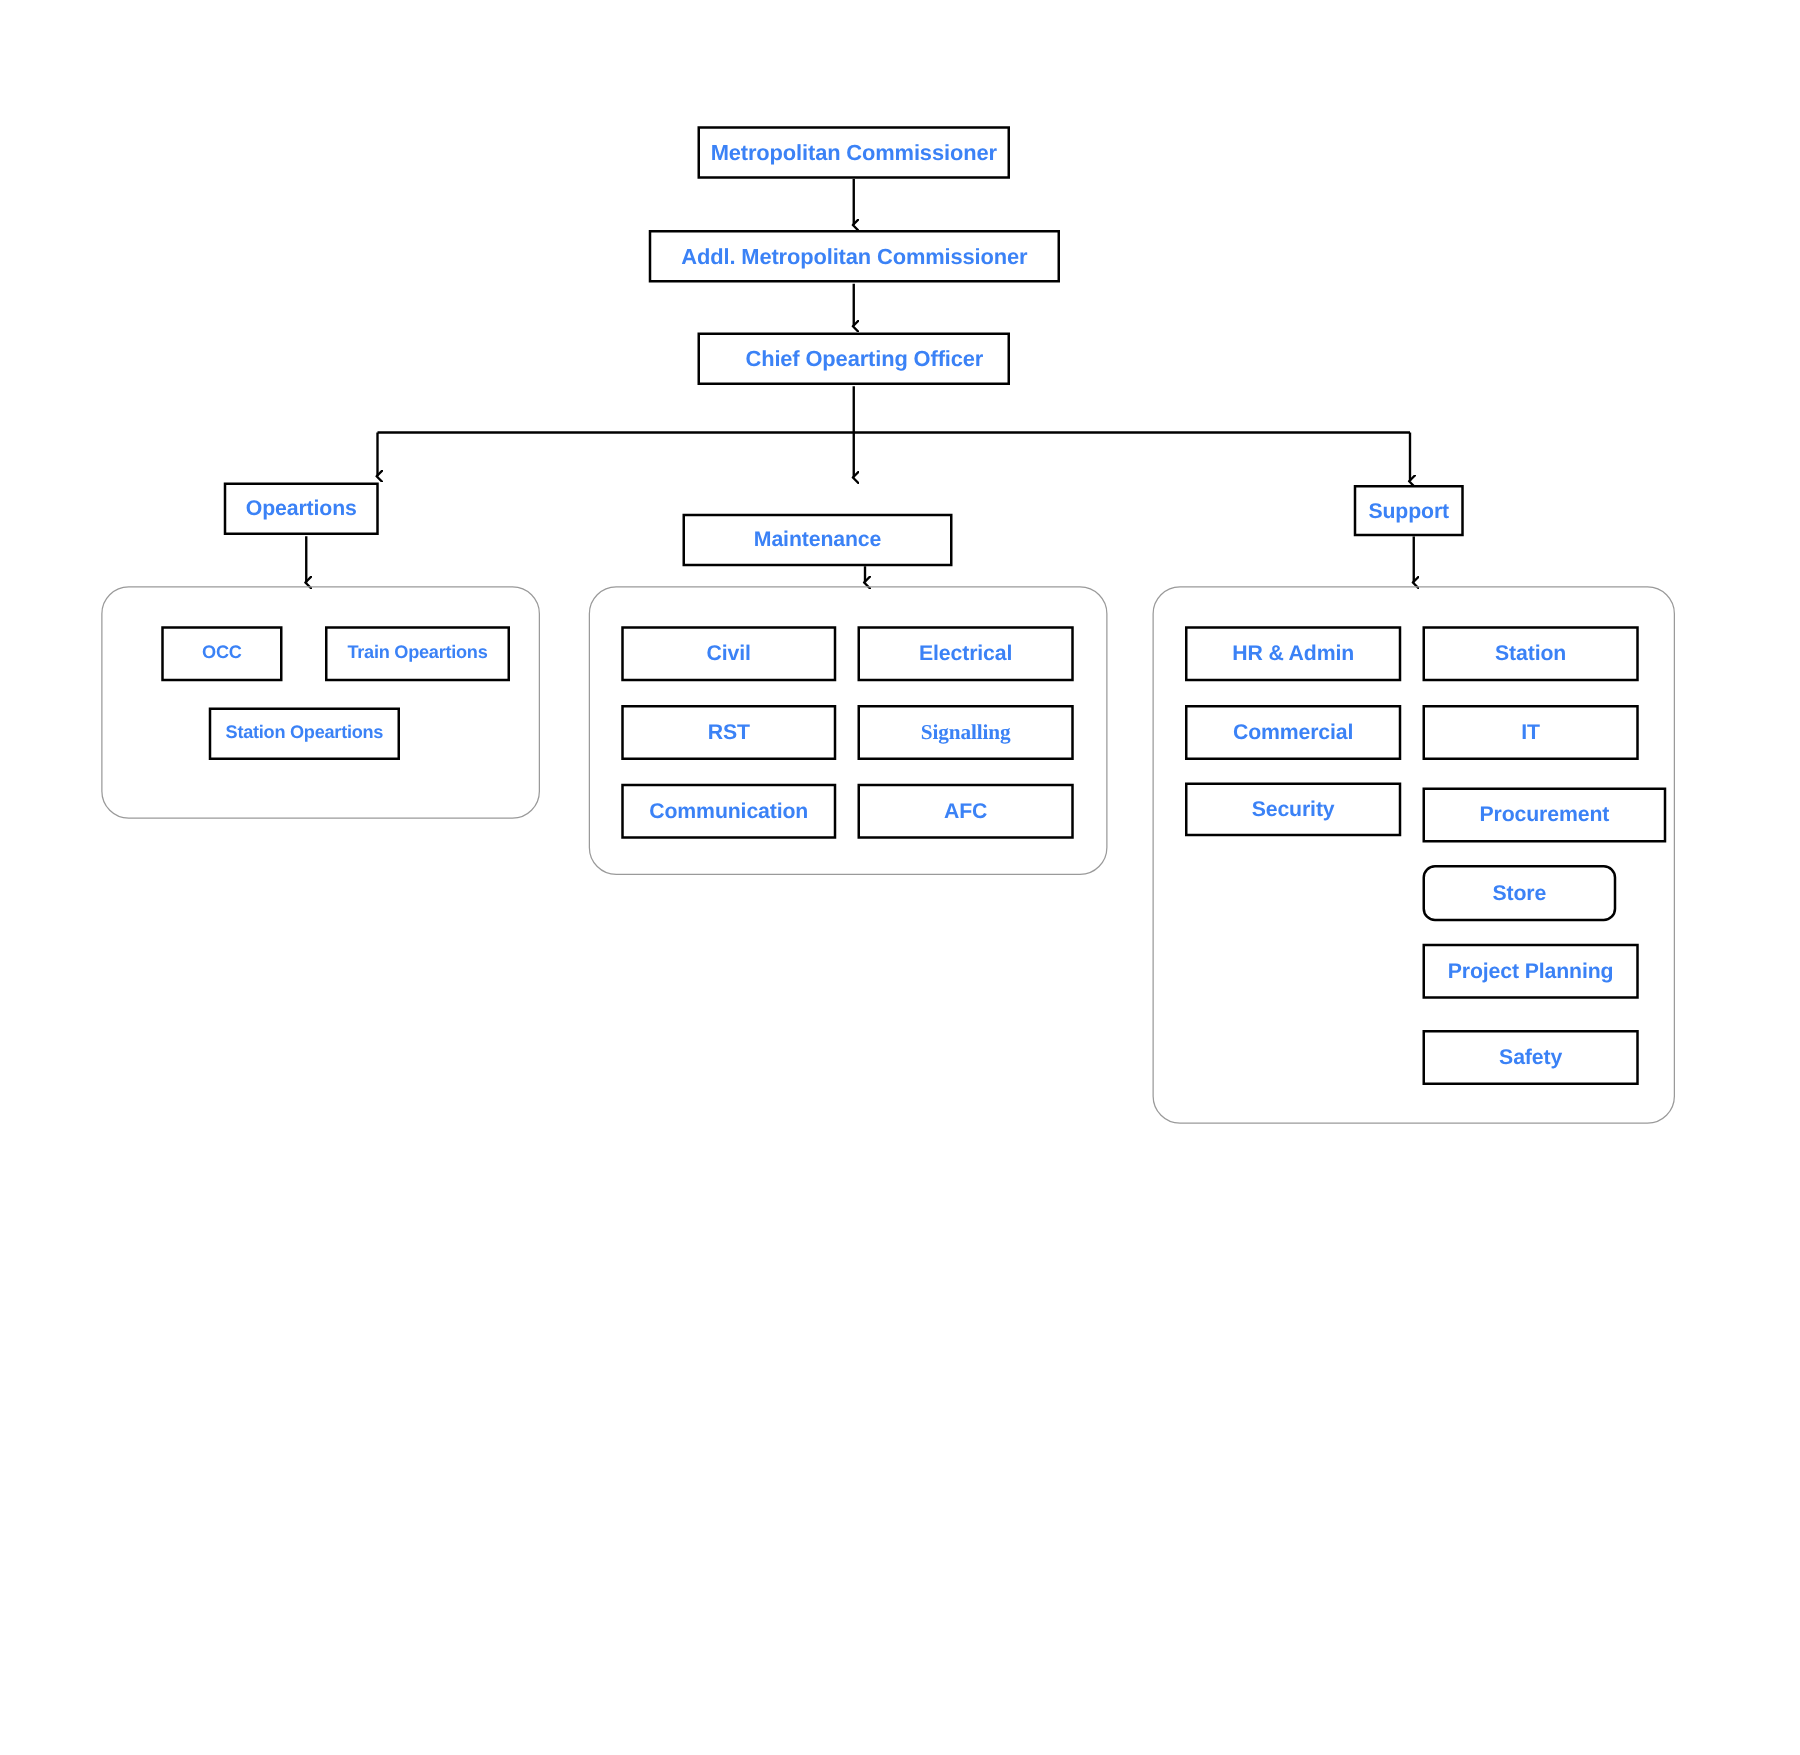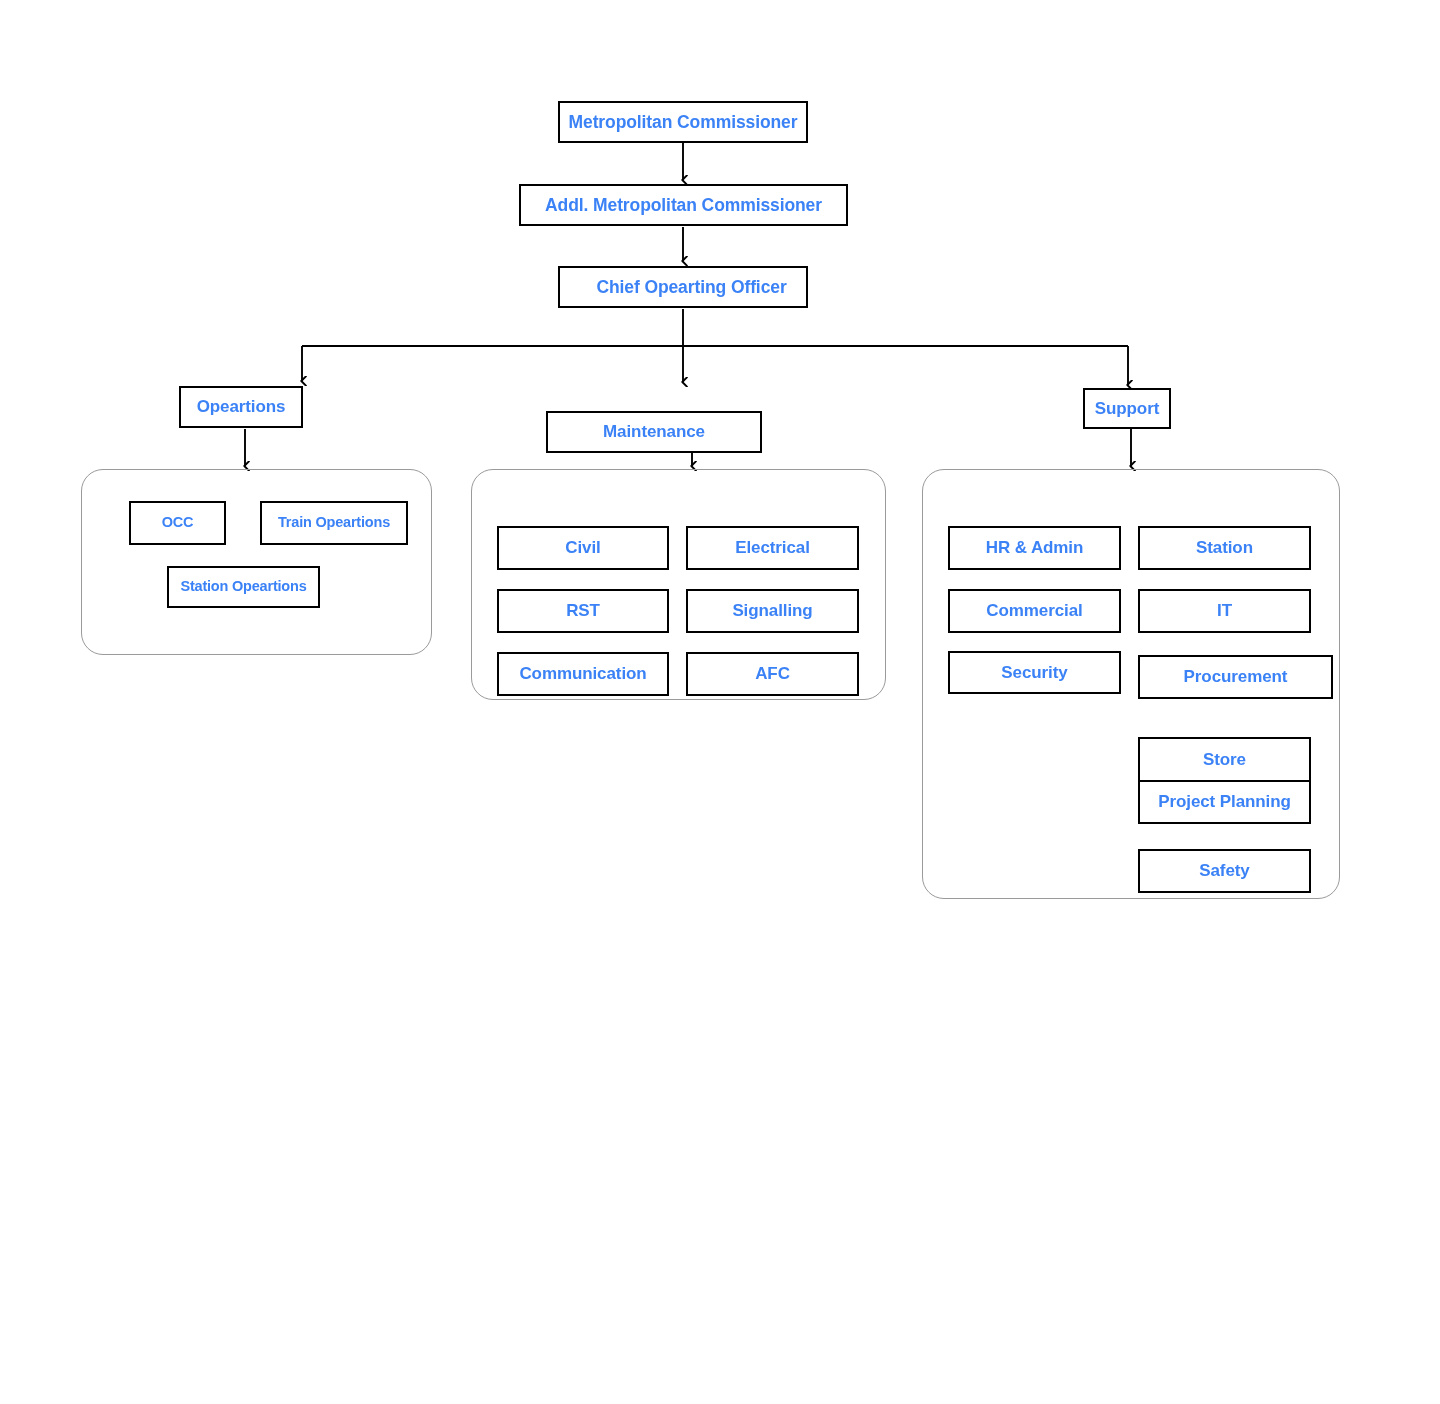--- a/index.html
+++ b/index.html
@@ -36,21 +36,21 @@
     align-items: center;
     justify-content: center;
     text-align: center;
     color: #3b82f6;
     font-weight: bold;
     line-height: 1.05;
     letter-spacing: -0.1px;
   }
   .node.lvl1 { font-size: 17.5px; }
   .node.branch { font-size: 17px; font-weight: 600; }
-  .node.leaf  { font-size: 17px; font-weight: bold; margin-top: 25px; }
+  .node.leaf  { font-size: 17px; font-weight: bold; }
   .node.leaf-sm { font-size: 14.5px; font-weight: bold; letter-spacing: -0.2px; }
 
   
   .group-box {
     position: absolute;
     box-sizing: border-box;
     border: 1.6px solid #9a9a9a;
     border-radius: 22px;
     background: transparent;
   }
@@ -130,21 +130,21 @@
   <div class="node leaf" style="left:497px; top:501px; width:172px; height:44px;">
     <span>Civil</span>
   </div>
   <div class="node leaf" style="left:686px; top:501px; width:173px; height:44px;align-items:center;">
     <span>Electrical</span>
   </div>
 
   <div class="node leaf" style="left:497px; top:564px; width:172px; height:44px;">
     <span>RST</span>
   </div>
-  <div class="node leaf" style="left:686px; top:564px; width:173px; height:44px;">
+  <div class="node leaf" style="left:686px; top:564px; width:173px; height:44px;font-family:Liberation Serif, serif;">
     <span>Signalling</span>
   </div>
 
   <div class="node leaf" style="left:497px; top:627px; width:172px; height:44px;">
     <span>Communication</span>
   </div>
   <div class="node leaf" style="left:686px; top:627px; width:173px; height:44px;">
     <span>AFC</span>
   </div>
 
@@ -162,21 +162,21 @@
 
   <div class="node leaf" style="left:1138px; top:501px; width:173px; height:44px;">
     <span>Station</span>
   </div>
   <div class="node leaf" style="left:1138px; top:564px; width:173px; height:44px;">
     <span>IT</span>
   </div>
   <div class="node leaf" style="left:1138px; top:630px; width:195px; height:44px;">
     <span>Procurement</span>
   </div>
-  <div class="node leaf" style="left:1138px; top:712px; width:173px; height:45px;">
+  <div class="node leaf" style="left:1138px; top:692px; width:155px; height:45px;border-radius:10px;">
     <span>Store</span>
   </div>
   <div class="node leaf" style="left:1138px; top:755px; width:173px; height:44px;">
     <span>Project Planning</span>
   </div>
   <div class="node leaf" style="left:1138px; top:824px; width:173px; height:44px;">
     <span>Safety</span>
   </div>
 
 </div>

